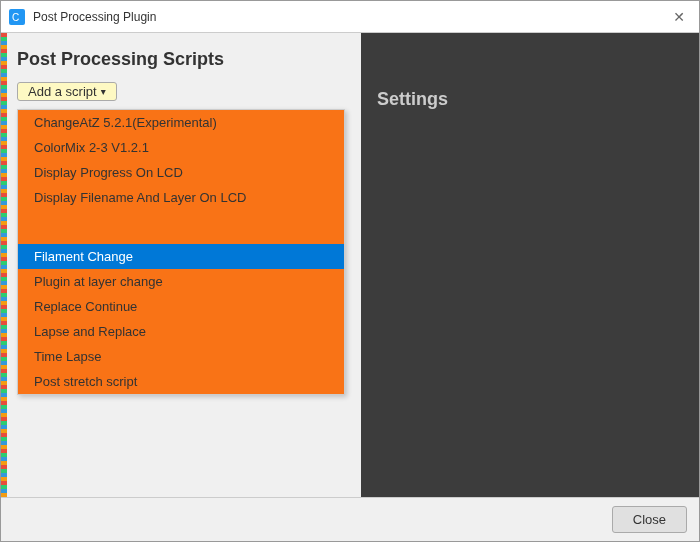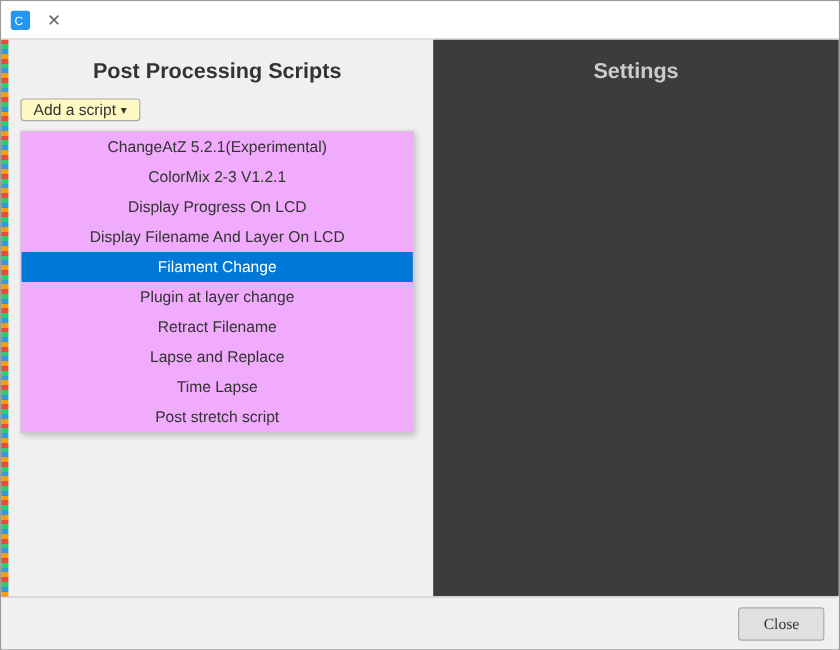--- a/index.html
+++ b/index.html
@@ -72,21 +72,20 @@
       cursor: pointer;
       color: #666;
       font-size: 14px;
       border-radius: 2px;
     }
 
     .content-area {
       display: flex;
       flex: 1;
       overflow: hidden;
-      text-align: center;
     }
 
     .left-panel {
       width: 360px;
       flex-shrink: 0;
       padding: 16px;
       display: flex;
       flex-direction: column;
       background: #f0f0f0;
     }
@@ -111,48 +110,50 @@
       margin-bottom: 8px;
       width: fit-content;
     }
 
     .dropdown-arrow {
       margin-left: 4px;
       font-size: 10px;
     }
 
     .dropdown-menu {
-      background: #f0abfc;
+      background: #f97316;
       border: 1px solid #ccc;
       box-shadow: 2px 2px 5px rgba(0,0,0,0.2);
       margin-top: 0;
     }
 
     .menu-item {
       padding: 5px 16px;
       cursor: pointer;
       color: #333;
       white-space: nowrap;
     }
 
     .menu-item.selected {
       background: #0078d7;
       color: white;
+      margin-top: 34px;
     }
 
     .right-panel {
       flex: 1;
       background: #3c3c3c;
       padding: 16px;
     }
 
     .settings-title {
       color: #cccccc;
       font-size: 18px;
       font-weight: bold;
+      margin-top: 40px;
     }
 
     .bottom-bar {
       height: 44px;
       background: #f0f0f0;
       border-top: 1px solid #ccc;
       display: flex;
       align-items: center;
       justify-content: flex-end;
       padding: 0 12px;
@@ -160,21 +161,20 @@
     }
 
     .close-btn {
       background: #e0e0e0;
       border: 1px solid #aaa;
       border-radius: 3px;
       padding: 5px 20px;
       cursor: pointer;
       font-size: 13px;
       color: #333;
-      font-family: Liberation Serif, serif;
     }
 
     .left-edge-decoration {
       position: absolute;
       left: 0;
       top: 32px;
       bottom: 44px;
       width: 6px;
       background: repeating-linear-gradient(
         to bottom,
@@ -195,20 +195,21 @@
 <div class="window">
 
   <div class="left-edge-decoration"></div>
 
   <div class="title-bar">
     <div class="title-bar-icon">
       <svg viewBox="0 0 12 12" fill="white">
         <text x="1" y="10" font-size="10" fill="white">C</text>
       </svg>
     </div>
+    <span class="title-bar-text">Post Processing Plugin</span>
     <div class="title-bar-close">✕</div>
   </div>
 
   <div class="content-area">
 
     <div class="left-panel">
       <div class="panel-title">Post Processing Scripts</div>
 
       <div class="add-script-btn">
         <span>Add a script</span>
@@ -216,21 +217,21 @@
       </div>
 
       <div class="dropdown-menu">
 
       <div class="menu-item">ChangeAtZ 5.2.1(Experimental)</div>
           <div class="menu-item">ColorMix 2-3 V1.2.1</div>
           <div class="menu-item">Display Progress On LCD</div>
           <div class="menu-item">Display Filename And Layer On LCD</div>
           <div class="menu-item selected">Filament Change</div>
           <div class="menu-item">Plugin at layer change</div>
-          <div class="menu-item">Retract Filename</div>
+          <div class="menu-item">Replace Continue</div>
           <div class="menu-item">Lapse and Replace</div>
           <div class="menu-item">Time Lapse</div>
           <div class="menu-item">Post stretch script</div>
         </div>
     </div>
 
     <div class="right-panel">
       <div class="settings-title">Settings</div>
     </div>
   </div>

